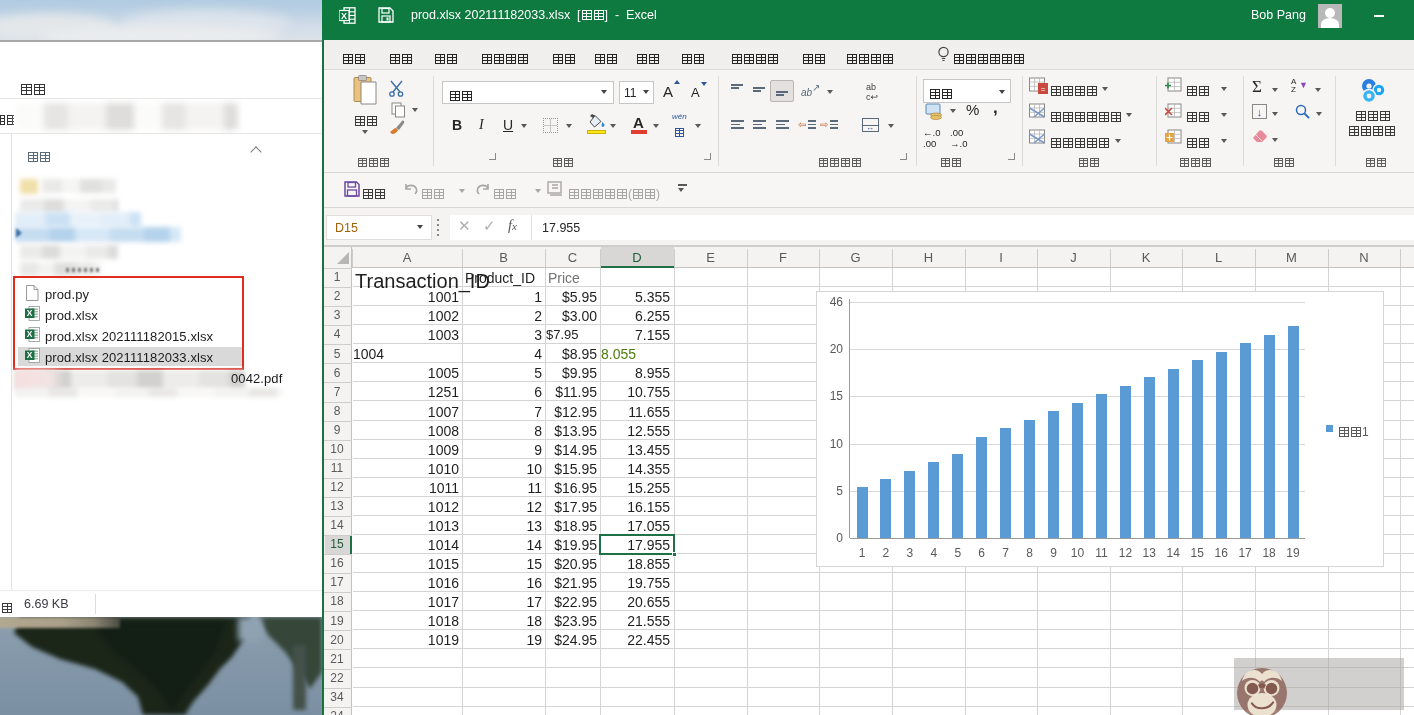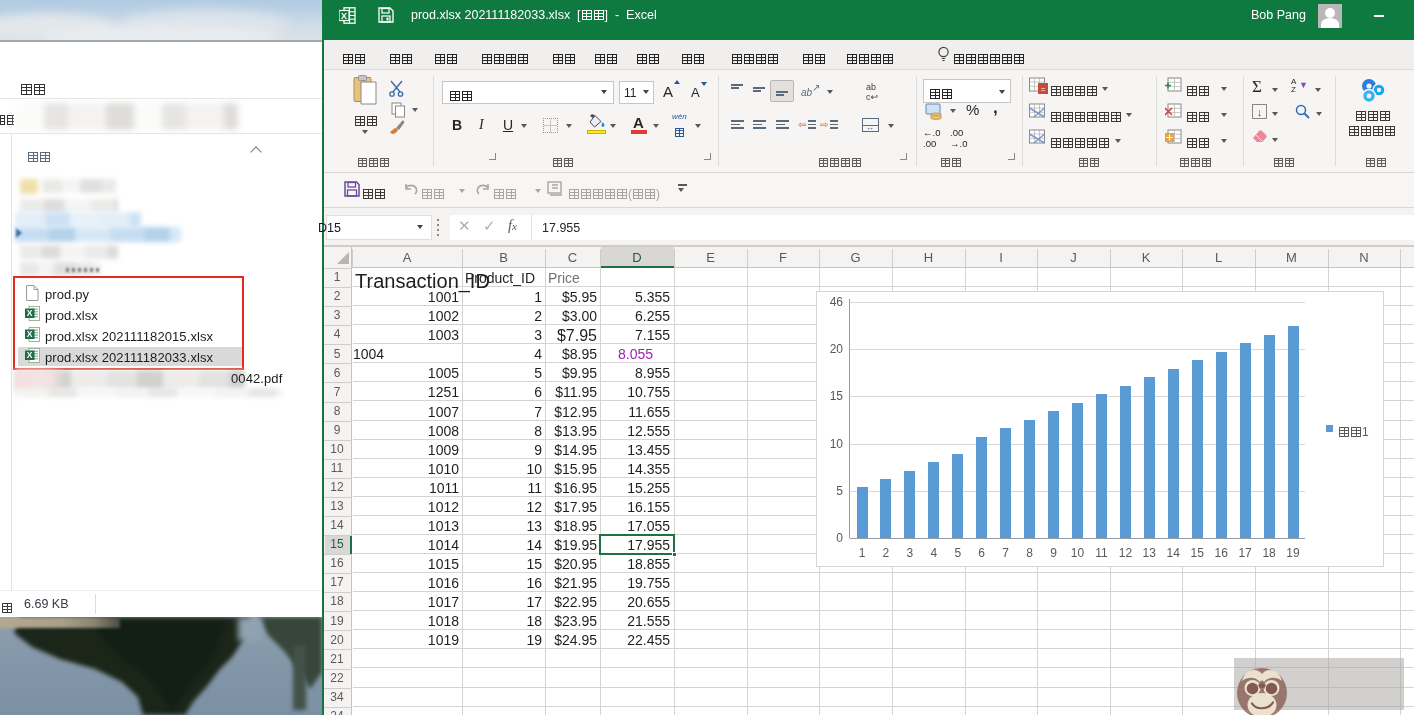--- a/index.html
+++ b/index.html
@@ -345,21 +345,21 @@
 <div class="ab" style="left:535px;top:189px;width:0;height:0;border-left:3.5px solid transparent;border-right:3.5px solid transparent;border-top:4px solid #a8a6a4"></div>
 <svg class="ab" style="left:547px;top:181px" width="18" height="16" viewBox="0 0 18 16">
     <rect x="1" y="1" width="13" height="11" fill="none" stroke="#a8a6a4" stroke-width="1.4"></rect>
     <path d="M3 14 h12 M5 4 h6 M5 7 h6" stroke="#a8a6a4" stroke-width="1.3"></path>
   </svg>
 <div class="ab" style="left:568px;top:184px"><span style="color:#a8a6a4"><i class="g g12 " style=""></i><i class="g g12 " style=""></i><i class="g g12 " style=""></i><i class="g g12 " style=""></i><i class="g g12 " style=""></i></span><span style="color:#a8a6a4;font-size:12px">(</span><span style="color:#a8a6a4"><i class="g g12 " style=""></i><i class="g g12 " style=""></i></span><span style="color:#a8a6a4;font-size:12px">)</span></div>
 <div class="ab" style="left:678px;top:184px;width:9px;height:1.5px;background:#5a5856"></div>
 <div class="ab" style="left:678px;top:188px;width:0;height:0;border-left:3.5px solid transparent;border-right:3.5px solid transparent;border-top:4px solid #5a5856"></div>
 <div class="ab" style="left:324px;top:208px;width:1090px;height:38px;background:#f5f3f1;border-bottom:1px solid #d0cecc"></div>
 <div class="ab" style="left:326px;top:215px;width:106px;height:25px;background:#fff;border:1px solid #e0ddda"></div>
-<div class="ab" style="left:318px;top:221px;font-size:12.5px;color:#0f172a">D15</div>
+<div class="ab" style="left:335px;top:221px;font-size:12.5px;color:#a16207">D15</div>
 <div class="ab" style="left:417px;top:225px;width:0;height:0;border-left:3.5px solid transparent;border-right:3.5px solid transparent;border-top:4px solid #444"></div>
 <div class="ab" style="left:437px;top:219px;width:2px;height:2px;background:#8a8886;box-shadow:0 5px 0 #8a8886,0 10px 0 #8a8886,0 15px 0 #8a8886"></div>
 <div class="ab" style="left:450px;top:215px;width:964px;height:25px;background:#fff"></div>
 <div class="ab" style="left:458px;top:217px;font-size:15px;color:#b0aeac">✕</div>
 <div class="ab" style="left:483px;top:217px;font-size:15px;color:#b0aeac">✓</div>
 <div class="ab" style="left:508px;top:217px;font-size:14.5px;font-style:italic;font-family:'Liberation Serif',serif;color:#5a5856">f<span style="font-size:11px">x</span></div>
 <div class="ab" style="left:531px;top:215px;width:1px;height:25px;background:#e0ddda"></div>
 <div class="ab" style="left:542px;top:221px;font-size:12.5px;color:#262626">17.955</div>
 <div class="ab" style="left:324px;top:246px;width:1090px;height:1px;background:#cfcdcb"></div>
 <div class="ab" style="left:324px;top:247px;width:1090px;height:21px;background:#f4f3f2;border-bottom:1px solid #c5c3c1"></div>
@@ -465,26 +465,26 @@
 <div class="ab" style="left:353px;top:289.1px;width:106px;text-align:right;font-size:14px;color:#1f1f1f">1001</div>
 <div class="ab" style="left:463px;top:289.1px;width:79px;text-align:right;font-size:14px;color:#1f1f1f">1</div>
 <div class="ab" style="left:546px;top:289.1px;width:51px;text-align:right;font-size:14px;color:#1f1f1f">$5.95</div>
 <div class="ab" style="left:601px;top:289.1px;width:69px;text-align:right;font-size:14px;color:#1f1f1f">5.355</div>
 <div class="ab" style="left:353px;top:308.1px;width:106px;text-align:right;font-size:14px;color:#1f1f1f">1002</div>
 <div class="ab" style="left:463px;top:308.1px;width:79px;text-align:right;font-size:14px;color:#1f1f1f">2</div>
 <div class="ab" style="left:546px;top:308.1px;width:51px;text-align:right;font-size:14px;color:#1f1f1f">$3.00</div>
 <div class="ab" style="left:601px;top:308.1px;width:69px;text-align:right;font-size:14px;color:#1f1f1f">6.255</div>
 <div class="ab" style="left:353px;top:327.2px;width:106px;text-align:right;font-size:14px;color:#1f1f1f">1003</div>
 <div class="ab" style="left:463px;top:327.2px;width:79px;text-align:right;font-size:14px;color:#1f1f1f">3</div>
-<div class="ab" style="left:546px;top:327.2px;width:51px;text-align:right;font-size:16px;color:#1f1f1f">$7.95</div>
+<div class="ab" style="left:546px;top:327.2px;width:51px;font-size:13px;color:#1f1f1f">$7.95</div>
 <div class="ab" style="left:601px;top:327.2px;width:69px;text-align:right;font-size:14px;color:#1f1f1f">7.155</div>
 <div class="ab" style="left:353px;top:346.3px;width:106px;text-align:left;font-size:14px;color:#1f1f1f">1004</div>
 <div class="ab" style="left:463px;top:346.3px;width:79px;text-align:right;font-size:14px;color:#1f1f1f">4</div>
 <div class="ab" style="left:546px;top:346.3px;width:51px;text-align:right;font-size:14px;color:#1f1f1f">$8.95</div>
-<div class="ab" style="left:601px;top:346.3px;width:69px;text-align:center;font-size:14px;color:#a21caf">8.055</div>
+<div class="ab" style="left:601px;top:346.3px;width:69px;text-align:left;font-size:14px;color:#4d7c0f">8.055</div>
 <div class="ab" style="left:353px;top:365.4px;width:106px;text-align:right;font-size:14px;color:#1f1f1f">1005</div>
 <div class="ab" style="left:463px;top:365.4px;width:79px;text-align:right;font-size:14px;color:#1f1f1f">5</div>
 <div class="ab" style="left:546px;top:365.4px;width:51px;text-align:right;font-size:14px;color:#1f1f1f">$9.95</div>
 <div class="ab" style="left:601px;top:365.4px;width:69px;text-align:right;font-size:14px;color:#1f1f1f">8.955</div>
 <div class="ab" style="left:353px;top:384.4px;width:106px;text-align:right;font-size:14px;color:#1f1f1f">1251</div>
 <div class="ab" style="left:463px;top:384.4px;width:79px;text-align:right;font-size:14px;color:#1f1f1f">6</div>
 <div class="ab" style="left:546px;top:384.4px;width:51px;text-align:right;font-size:14px;color:#1f1f1f">$11.95</div>
 <div class="ab" style="left:601px;top:384.4px;width:69px;text-align:right;font-size:14px;color:#1f1f1f">10.755</div>
 <div class="ab" style="left:353px;top:403.5px;width:106px;text-align:right;font-size:14px;color:#1f1f1f">1007</div>
 <div class="ab" style="left:463px;top:403.5px;width:79px;text-align:right;font-size:14px;color:#1f1f1f">7</div>

